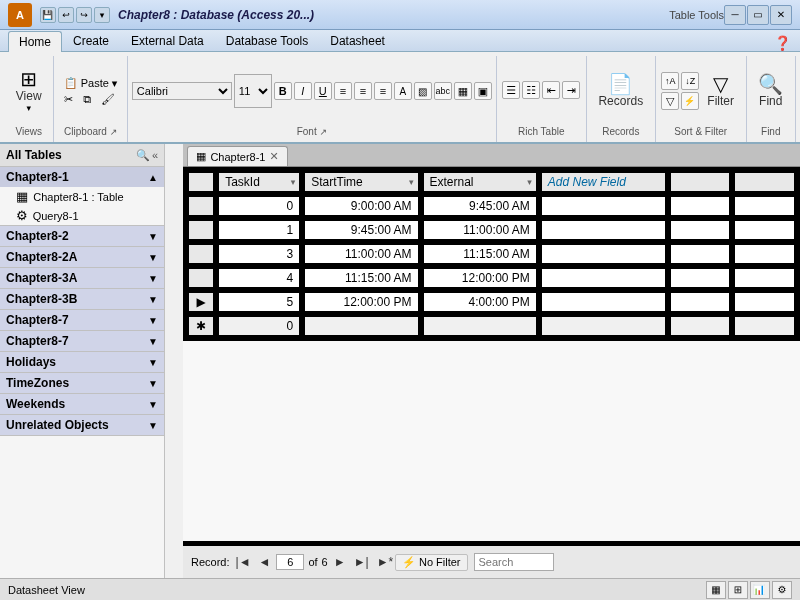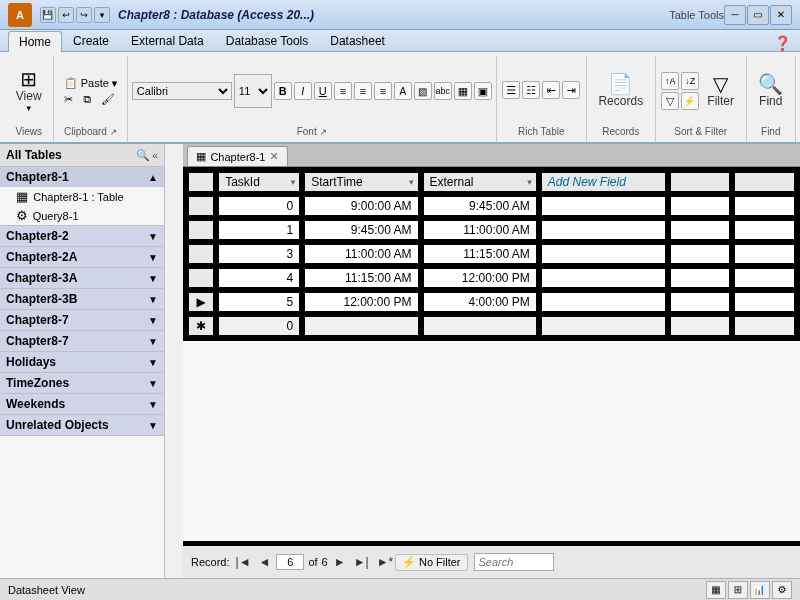--- a/index.html
+++ b/index.html
@@ -85,21 +85,21 @@
     .col-stop { width: 110px; }
     .col-new { width: 120px; color: #555; font-style: italic; }
     .add-new-field { color: #0369a1; font-style: italic; }
 
     
     .status-bar { height: 22px; background: #e8e8e8; border-top: 5px solid #000000; display: flex; align-items: center; padding: 16px 8px; font-size: 11px; }
     .record-nav { display: flex; align-items: center; gap: 4px; }
     .nav-btn { cursor: pointer; font-size: 12px; color: #333; padding: 0 2px; }
     .record-input { width: 28px; height: 16px; text-align: center; font-size: 11px; border: 1px solid #aaa; }
     .filter-btn { background: #f0f0f0; border: 1px solid #c0c0c0; border-radius: 2px; padding: 1px 6px; cursor: pointer; font-size: 11px; }
-    .search-box { border: 1px solid #aaa; padding: 1px 4px; font-size: 11px; height: 18px; width: 80px; font-style: italic; }
+    .search-box { border: 1px solid #aaa; padding: 1px 4px; font-size: 11px; height: 18px; width: 80px; }
 
     
     .bottom-bar { height: 22px; background: #e0e0e0; border-top: 1px solid #b0b0b0; display: flex; align-items: center; justify-content: space-between; padding: 0 8px; font-size: 11px; }
     .view-icons { display: flex; gap: 2px; }
     .view-icon-btn { width: 20px; height: 18px; border: 1px solid #aaa; background: #f0f0f0; cursor: pointer; display: flex; align-items: center; justify-content: center; font-size: 10px; }
 
     .chevron { font-size: 10px; }
   </style>
 </head>
 <body>

